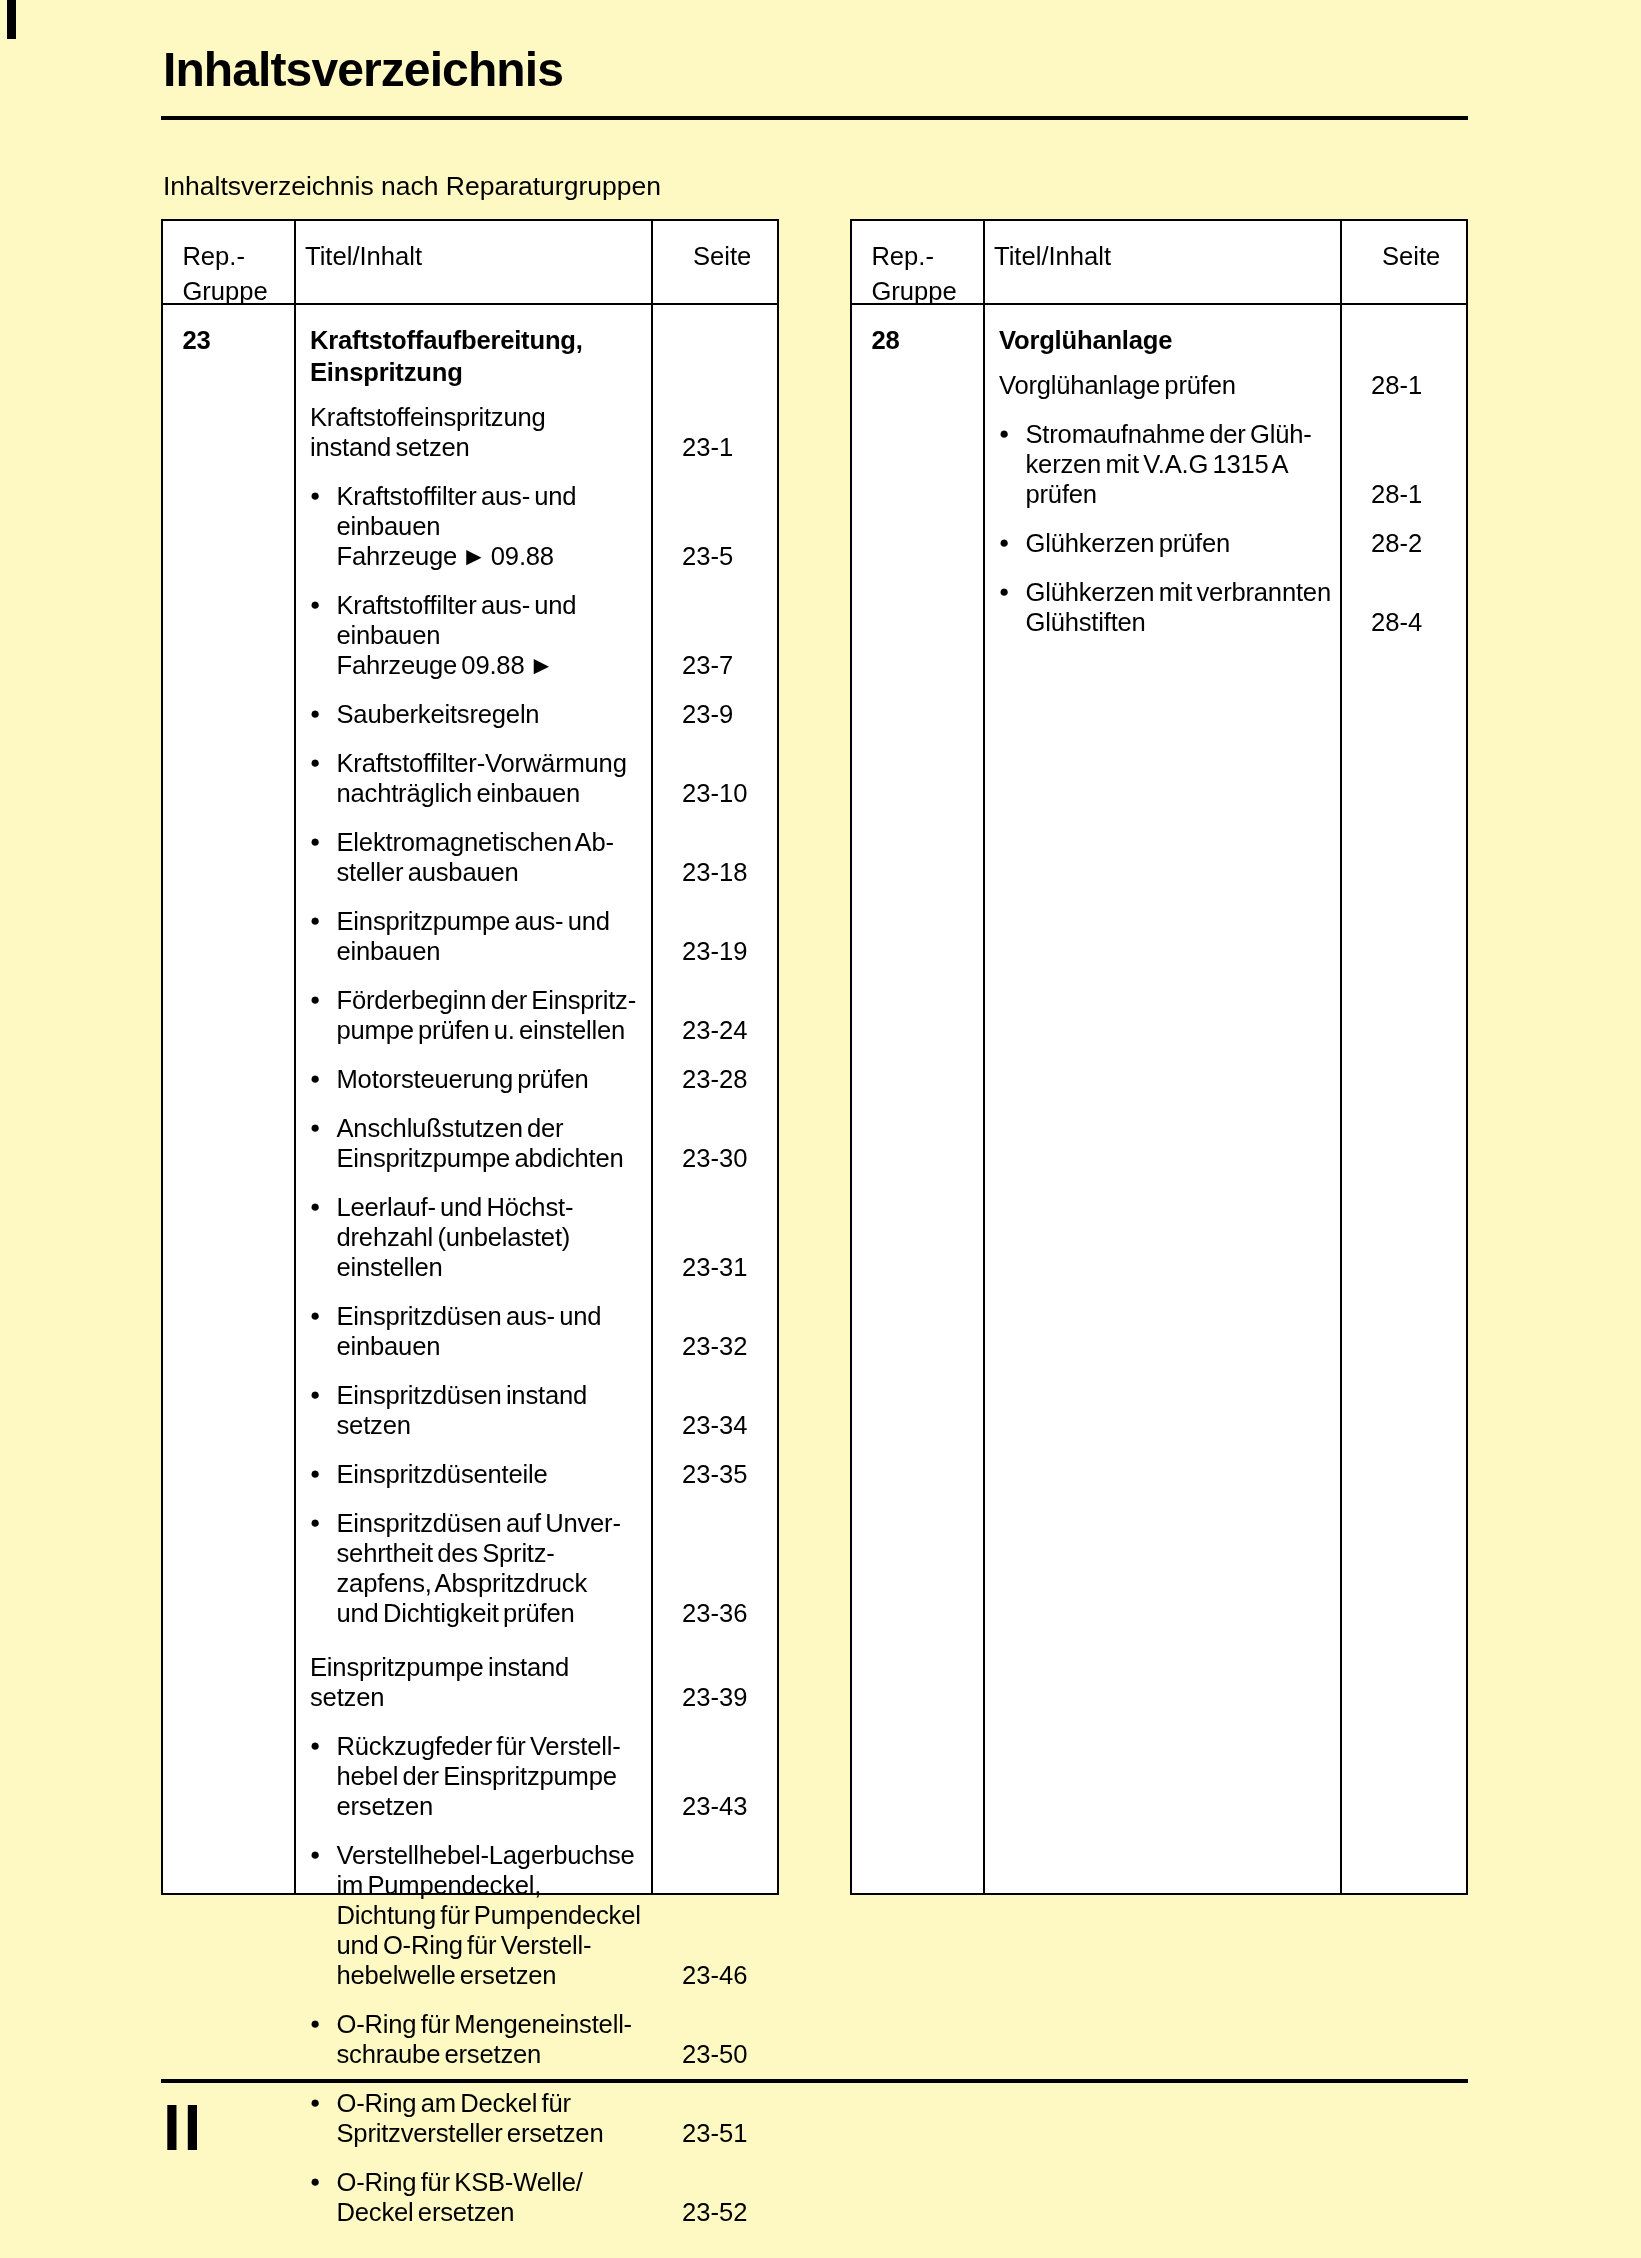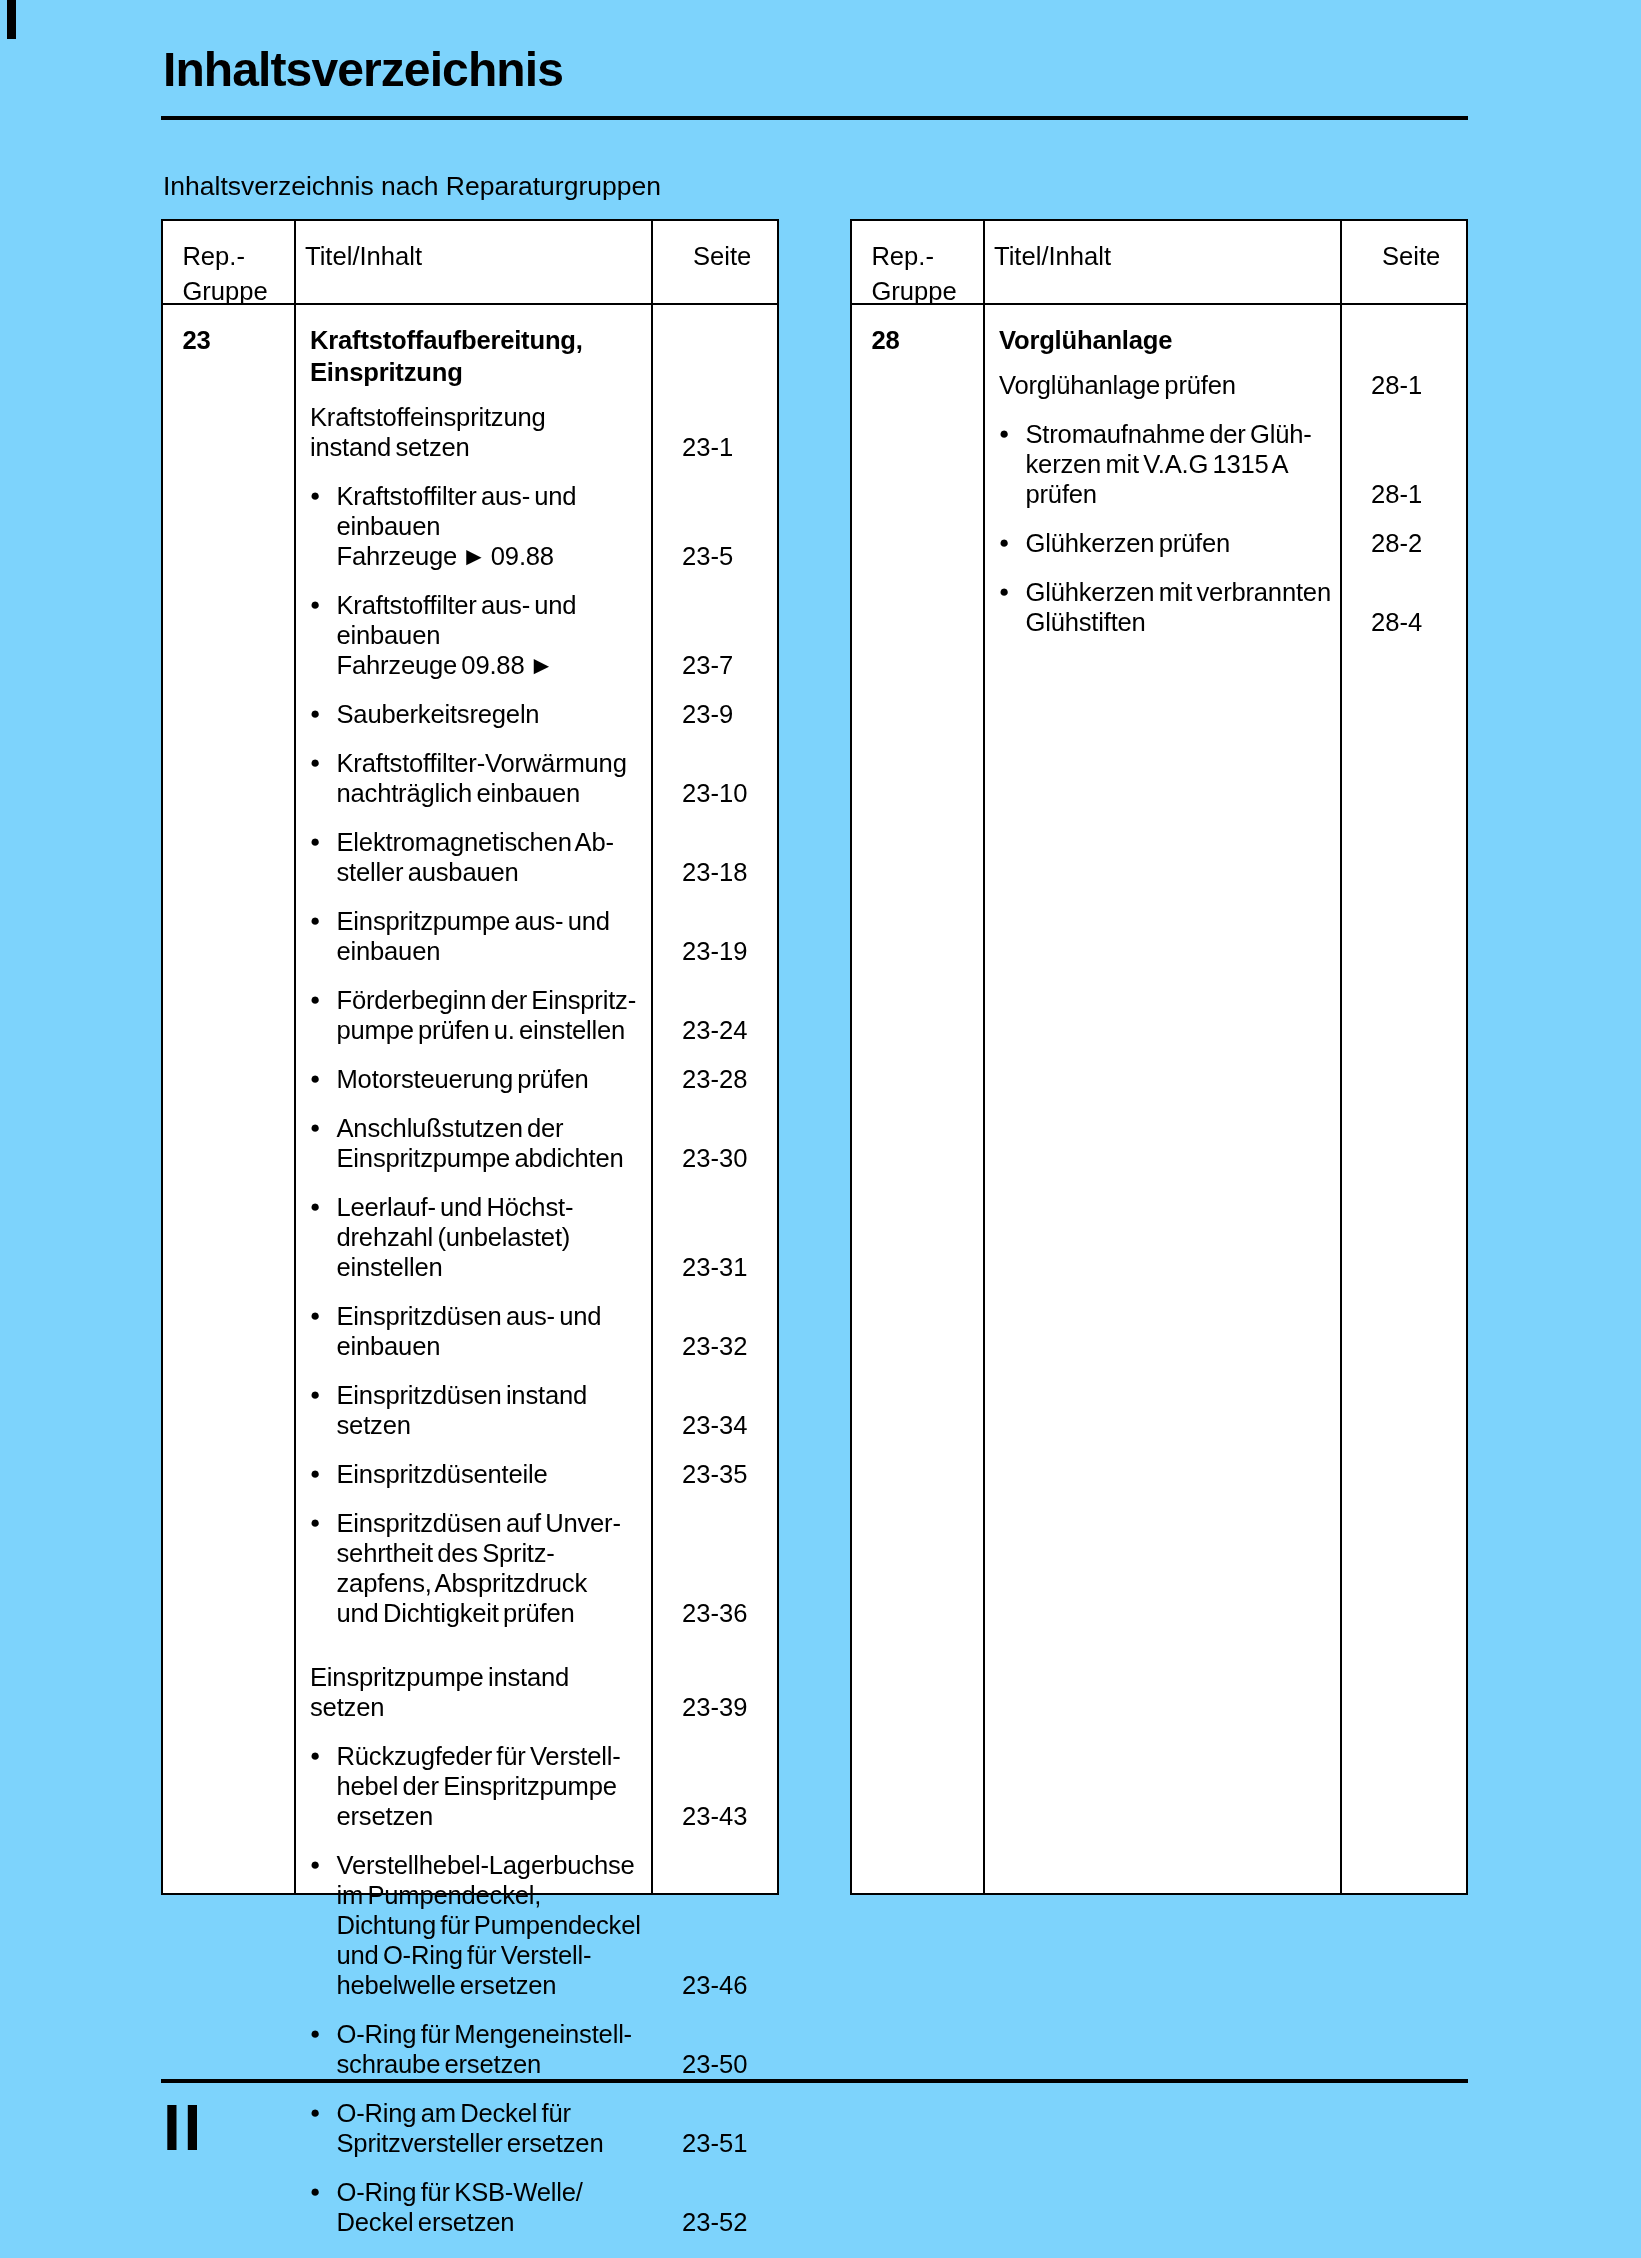--- a/index.html
+++ b/index.html
@@ -1,17 +1,17 @@
 <!DOCTYPE html>
 <html style="font-size:14px"><head>
 <meta charset="utf-8">
 <style>
   html,body { margin:0; padding:0; background:#ffffff; }
   .page {
-    position:relative; width:1642px; height:2258px; background:#7dd3fc;
+    position:relative; width:1642px; height:2258px; background:#fef9c3;
     font-family:"Liberation Sans","DejaVu Sans",sans-serif; color:#000;
     overflow:hidden;
   }
   .scan-artifact { position:absolute; left:7px; top:0; width:8.8px; height:39px; background:#000; }
 
   .page-title {
     position:absolute; left:163px; top:42px; margin:0;
     font-size:48px; font-weight:700; letter-spacing:-0.9px;
   }
   .rule { position:absolute; left:161px; width:1307px; background:#000; }
@@ -49,21 +49,21 @@
   .col-main { flex:1; padding-top:19.4px; display:flex; flex-direction:column; }
 
   .item { display:flex; align-items:flex-end; font-size:25.6px; line-height:30px; }
   .item-text { flex:1; display:flex; padding-left:16px; box-sizing:border-box; min-width:0; }
   .bullet { width:26.5px; flex-shrink:0; font-size:17px; }
   .lines { white-space:pre-line; letter-spacing:-0.2px; word-spacing:-2.6px; }
   .item-page { width:125px; padding-left:30px; box-sizing:border-box; }
 
   .item.heading { font-weight:700; line-height:32px; margin-bottom:14px; }
   .section { display:flex; flex-direction:column;gap:19px; }
-  .section + .section { margin-top:34px; }
+  .section + .section { margin-top:24px; }
 
   .footer-num {
     position:absolute; left:163px; top:2096px;
     font-size:64px; font-weight:700; letter-spacing:2.6px; line-height:1;
   }
 </style>
 </head>
 <body>
 
 <div class="page">

